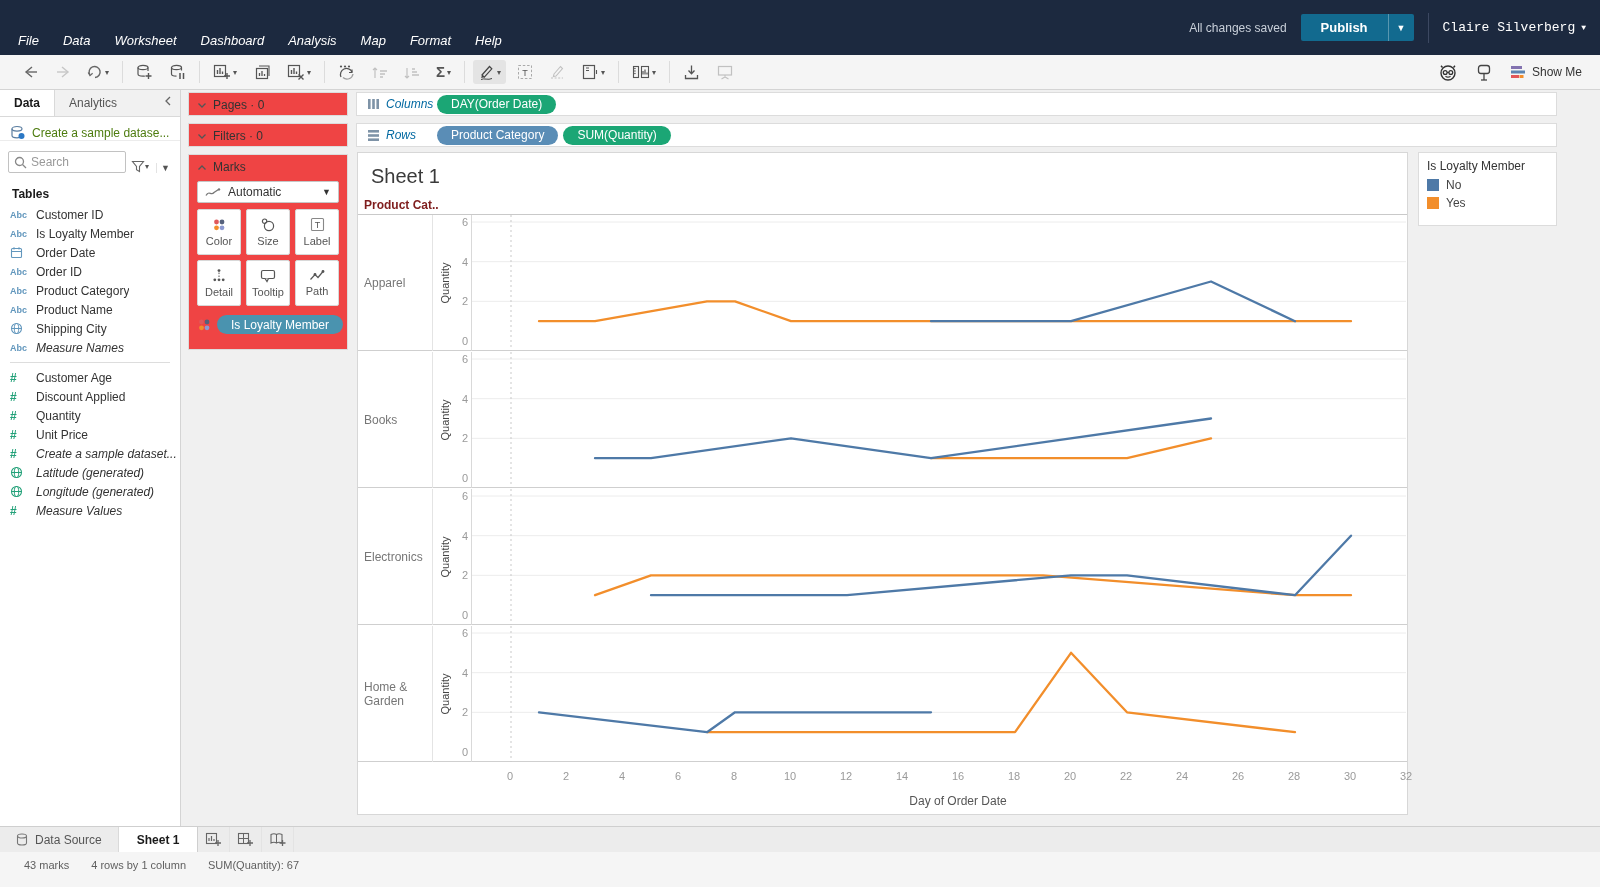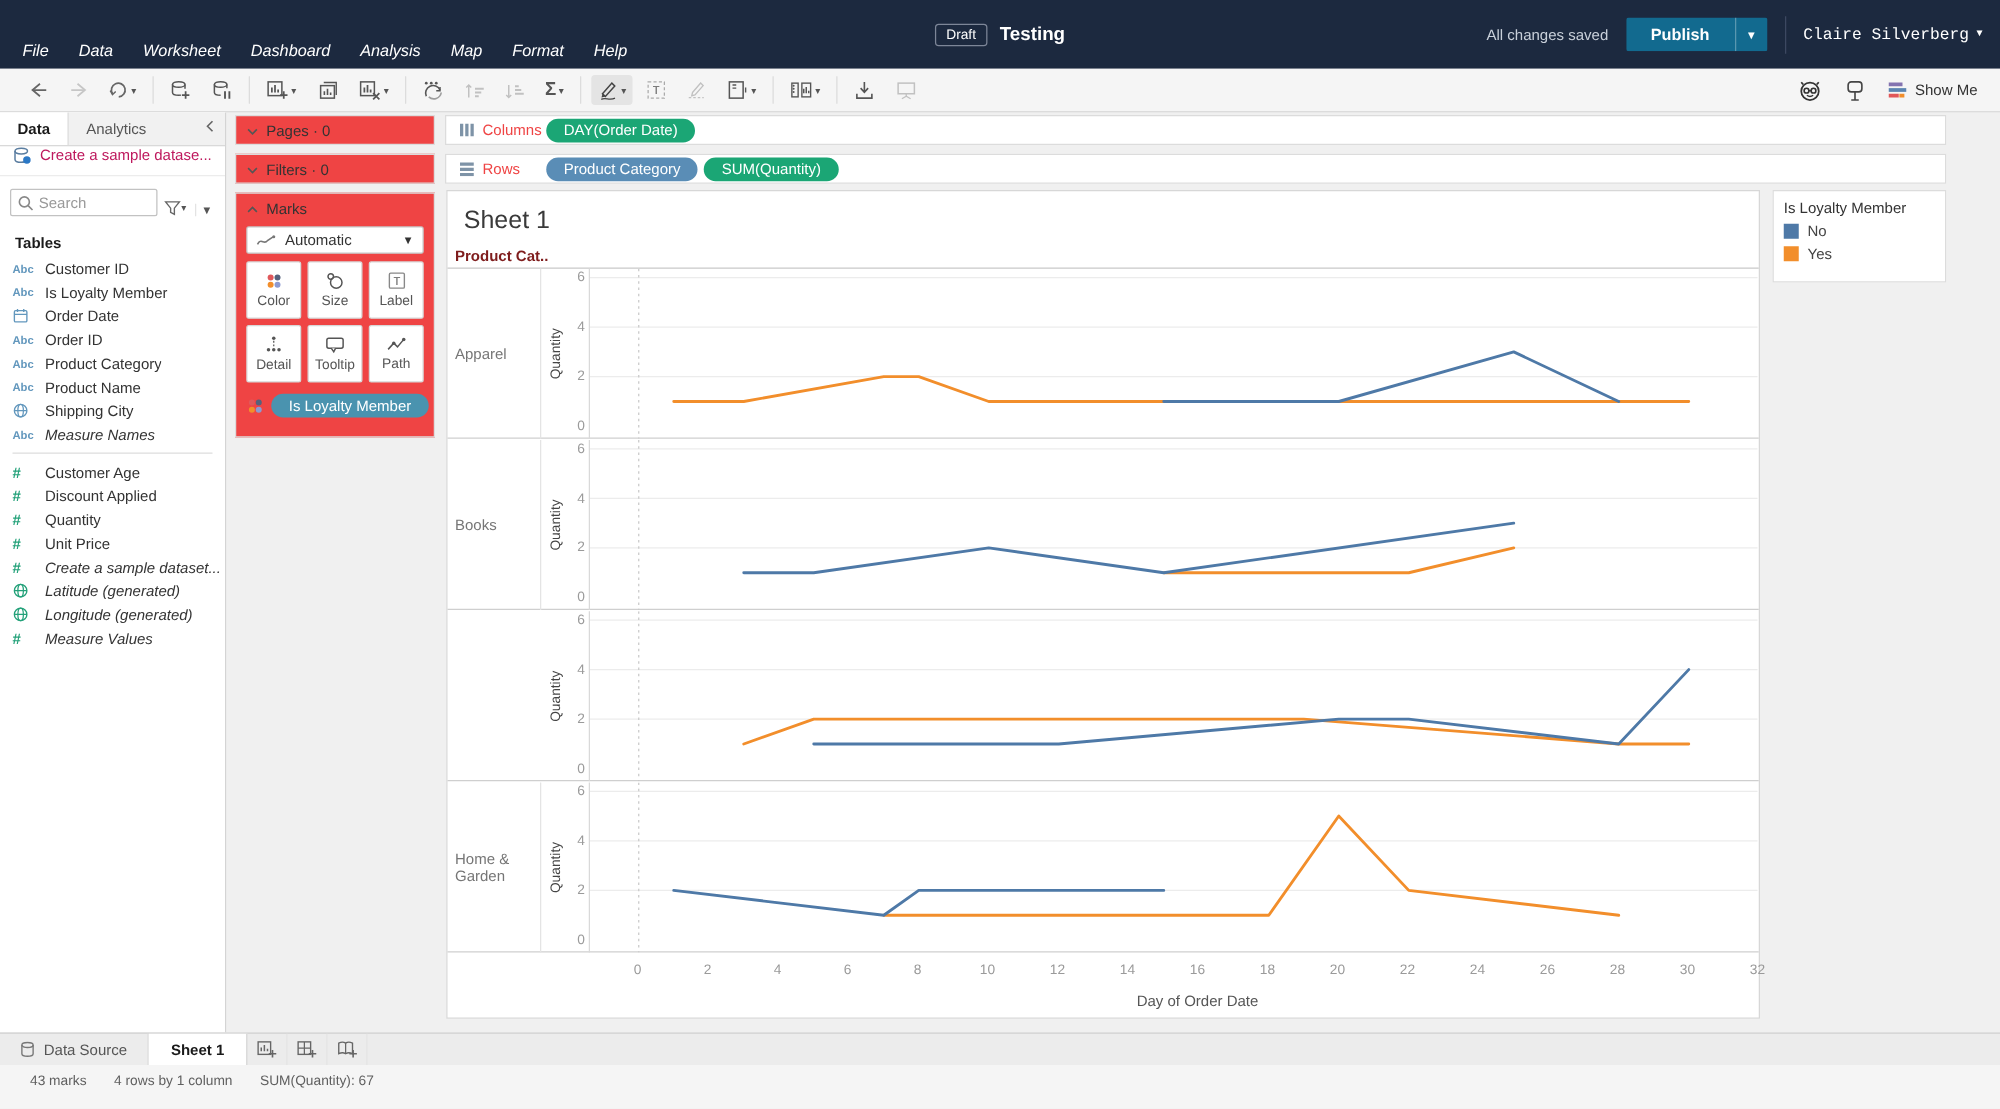--- a/index.html
+++ b/index.html
@@ -35,21 +35,21 @@
 
   
   .workspace { position:absolute; left:0; top:90px; width:1600px; height:736px; background:#f0f0f0; }
 
   
   .data-pane { position:absolute; left:0; top:0; width:181px; height:736px; background:#fff; border-right:1px solid #d4d4d4; }
   .pane-tabs { height:27px; display:flex; border-bottom:1px solid #d9d9d9; background:#f1f1f1; }
   .pane-tab { padding:6px 14px; font-size:12px; color:#555; }
   .pane-tab.active { background:#fff; color:#1a1a1a; font-weight:bold; border-right:1px solid #d9d9d9; }
   .pane-collapse { margin-left:auto; padding:6px 8px; color:#666; }
-  .create-sample { height:24px; display:flex; align-items:flex-start; gap:7px; padding:0 10px; border-bottom:1px solid #ececec; color:#be185d; }
+  .create-sample { height:24px; display:flex; align-items:flex-end; gap:7px; padding:0 10px; border-bottom:1px solid #ececec; color:#4d7c0f; }
   .search-row { display:flex; align-items:flex-end; gap:5px; padding:10px 6px 8px 8px; }
   .search-box { flex:1; display:flex; align-items:center; gap:4px; border:1px solid #c2c2c2; border-radius:2px; height:22px; padding:0 5px; background:#fff; }
   .search-box input { border:none; outline:none; width:70px; font-size:12px; font-family:inherit; color:#333; }
   .search-box input::placeholder { color:#999; }
   .funnel-wrap { display:flex; align-items:center; }
   .pane-dd { color:#555; font-size:9px; padding:0 4px; border-left:1px solid #e3e3e3; margin-left:2px; }
   .tables-header { font-weight:bold; color:#1a1a1a; padding:6px 12px 4px 12px; }
   .field-row { height:19px; display:flex; align-items:center; padding-left:10px; }
   .field-icon { width:26px; display:flex; justify-content:flex-start; flex:none; }
   .fi-abc { font-size:9px; font-weight:bold; }
@@ -73,21 +73,21 @@
   .mark-btn .mb-label { font-size:11px; color:#555; }
   .marks-pill-row { display:flex; align-items:center; gap:6px; margin:9px 8px 0 8px; }
   .pill { height:19px; border-radius:10px; color:#fff; font-size:12px; display:inline-flex; align-items:center; justify-content:center; padding:0 14px; white-space:nowrap; }
   .pill.green { background:var(--pill-green); }
   .pill.blue { background:var(--pill-blue); }
   .pill.teal { background:var(--pill-teal); flex:1; }
 
   
   .shelf { position:absolute; background:#fff; border:1px solid #dcdcdc; height:24px; width:1201px; left:356px; display:flex; align-items:center; }
   .columns-shelf { top:2px; } .rows-shelf { top:33px; }
-  .shelf-label { display:flex; align-items:center; gap:6px; padding:0 10px; width:80px; color:#ef4444; flex:none; }
+  .shelf-label { display:flex; align-items:center; gap:6px; padding:0 10px; width:80px; color:#0369a1; flex:none;font-style:italic; }
   .shelf-pills { display:flex; gap:5px; align-items:center; }
 
   
   .chart-card { position:absolute; left:357px; top:62px; width:1051px; height:663px; background:#fff; border:1px solid #d7d7d7; }
   .sheet-title { position:absolute; left:13px; top:12px; font-size:20px; color:#3a3a3a; }
   .facet-field-header { position:absolute; left:6px; top:45px; font-weight:bold; color:#7f1d1d; }
   .facet-header-rule { position:absolute; left:0; top:61px; width:100%; height:1px; background:#c9c9c9; }
   .facets { position:absolute; left:0; top:62px; width:1049px; height:548px; }
   .facet-row { position:absolute; left:0; width:1049px; height:136px; border-bottom:1px solid #cfcfcf; }
   .facet-cat { position:absolute; left:0; top:0; width:75px; height:136px; display:flex; align-items:center; padding-left:6px; color:#767676; border-right:1px solid #e4e4e4; }
@@ -124,24 +124,20 @@
   <nav class="menubar">
       <span class="menu-item">File</span>
       <span class="menu-item">Data</span>
       <span class="menu-item">Worksheet</span>
       <span class="menu-item">Dashboard</span>
       <span class="menu-item">Analysis</span>
       <span class="menu-item">Map</span>
       <span class="menu-item">Format</span>
       <span class="menu-item">Help</span>
     </nav>
-  <div class="title-area">
-    <span class="draft-badge">Draft</span>
-    <span class="doc-title">Testing</span>
-  </div>
   <div class="topbar-right">
     <span class="saved">All changes saved</span>
     <div class="publish-split">
       <button class="publish-main">Publish</button>
       <button class="publish-caret"><span>▼</span></button>
     </div>
     <div class="topbar-vdiv"></div>
     <div class="user-menu">
       <span>Claire Silverberg</span>
       <span class="user-caret">▼</span>
@@ -719,20 +715,21 @@
           <svg width="935" height="136" class="facet-plot">
             <line x1="0" y1="86.33333333333334" x2="935" y2="86.33333333333334" stroke="#ececec" stroke-width="1"></line>
             <line x1="0" y1="46.66666666666667" x2="935" y2="46.66666666666667" stroke="#ececec" stroke-width="1"></line>
             <line x1="0" y1="7" x2="935" y2="7" stroke="#ececec" stroke-width="1"></line>
             <line x1="39" y1="0" x2="39" y2="136" stroke="#c9c9c9" stroke-width="1" stroke-dasharray="2 3"></line>
             <polyline points="459.0,106.2 655.0,106.2 739.0,86.3" fill="none" stroke="#f28e2b" stroke-width="2.3" stroke-linejoin="round" stroke-linecap="round"></polyline>
             <polyline points="123.0,106.2 179.0,106.2 319.0,86.3 459.0,106.2 739.0,66.5" fill="none" stroke="#4e79a7" stroke-width="2.3" stroke-linejoin="round" stroke-linecap="round"></polyline>
           </svg>
         </div>
         <div class="facet-row" style="top: 274px;">
+          <div class="facet-cat">Electronics</div>
           <div class="facet-ylab">
             <span>Quantity</span>
           </div>
           <div class="facet-ticks">
             <span style="top: 120px;">0</span>
             <span style="top: 80.3333px;">2</span>
             <span style="top: 40.6667px;">4</span>
             <span style="top: 1px;">6</span>
           </div>
           <svg width="935" height="136" class="facet-plot">

